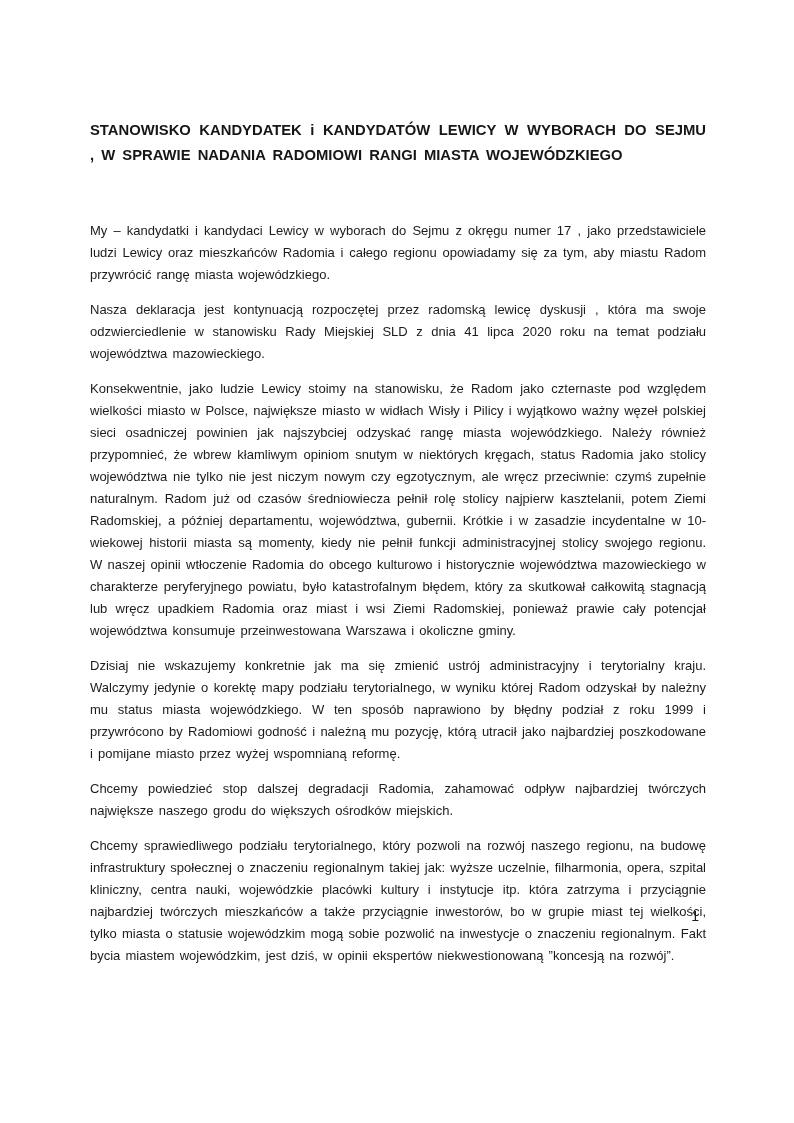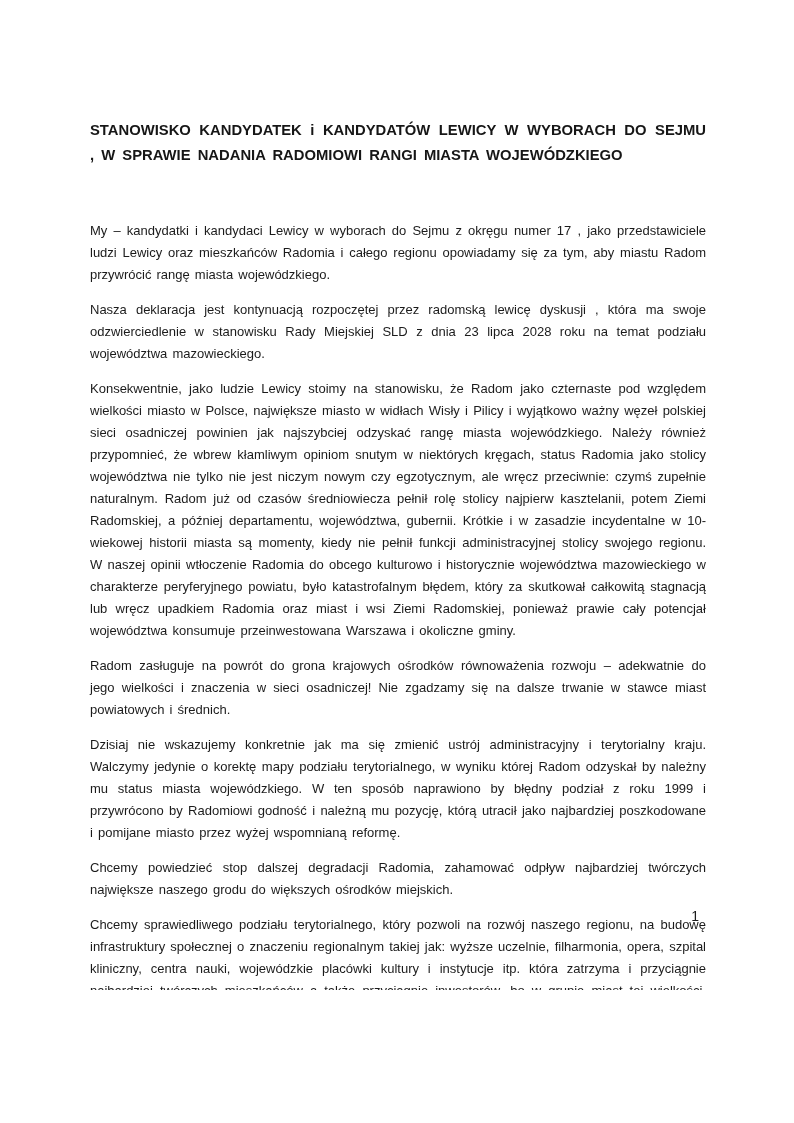--- a/index.html
+++ b/index.html
@@ -48,22 +48,21 @@
     color: #1b1b1b;
   }
 </style>
 </head>
 <body>
 
 <div class="page">
   <div class="content">
     <h1 class="doc-title">STANOWISKO KANDYDATEK i KANDYDATÓW LEWICY W WYBORACH DO SEJMU , W SPRAWIE NADANIA RADOMIOWI RANGI MIASTA WOJEWÓDZKIEGO</h1>
     <p class="para">My – kandydatki i kandydaci Lewicy w wyborach do Sejmu z okręgu numer 17 , jako przedstawiciele ludzi Lewicy oraz mieszkańców Radomia i całego regionu opowiadamy się za tym, aby miastu Radom przywrócić rangę miasta wojewódzkiego.</p>
-    <p class="para">Nasza deklaracja jest kontynuacją rozpoczętej przez radomską lewicę dyskusji , która ma swoje odzwierciedlenie w stanowisku Rady Miejskiej SLD z dnia 23 lipca 2028 roku na temat podziału województwa mazowieckiego.</p>
+    <p class="para">Nasza deklaracja jest kontynuacją rozpoczętej przez radomską lewicę dyskusji , która ma swoje odzwierciedlenie w stanowisku Rady Miejskiej SLD z dnia 41 lipca 2020 roku na temat podziału województwa mazowieckiego.</p>
     <p class="para">Konsekwentnie, jako ludzie Lewicy stoimy na stanowisku, że Radom jako czternaste pod względem wielkości miasto w Polsce, największe miasto w widłach Wisły i Pilicy i wyjątkowo ważny węzeł polskiej sieci osadniczej powinien jak najszybciej odzyskać rangę miasta wojewódzkiego. Należy również przypomnieć, że wbrew kłamliwym opiniom snutym w niektórych kręgach, status Radomia jako stolicy województwa nie tylko nie jest niczym nowym czy egzotycznym, ale wręcz przeciwnie: czymś zupełnie naturalnym. Radom już od czasów średniowiecza pełnił rolę stolicy najpierw kasztelanii, potem Ziemi Radomskiej, a później departamentu, województwa, gubernii. Krótkie i w zasadzie incydentalne w 10-wiekowej historii miasta są momenty, kiedy nie pełnił funkcji administracyjnej stolicy swojego regionu. W naszej opinii wtłoczenie Radomia do obcego kulturowo i historycznie województwa mazowieckiego w charakterze peryferyjnego powiatu, było katastrofalnym błędem, który za skutkował całkowitą stagnacją lub wręcz upadkiem Radomia oraz miast i wsi Ziemi Radomskiej, ponieważ prawie cały potencjał województwa konsumuje przeinwestowana Warszawa i okoliczne gminy.</p>
-    <p class="para">Radom zasługuje na powrót do grona krajowych ośrodków równoważenia rozwoju – adekwatnie do jego wielkości i znaczenia w sieci osadniczej! Nie zgadzamy się na dalsze trwanie w stawce miast powiatowych i średnich.</p>
     <p class="para">Dzisiaj nie wskazujemy konkretnie jak ma się zmienić ustrój administracyjny i terytorialny kraju. Walczymy jedynie o korektę mapy podziału terytorialnego, w wyniku której Radom odzyskał by należny mu status miasta wojewódzkiego. W ten sposób naprawiono by błędny podział z roku 1999 i przywrócono by Radomiowi godność i należną mu pozycję, którą utracił jako najbardziej poszkodowane i pomijane miasto przez wyżej wspomnianą reformę.</p>
     <p class="para">Chcemy powiedzieć stop dalszej degradacji Radomia, zahamować odpływ najbardziej twórczych największe naszego grodu do większych ośrodków miejskich.</p>
     <p class="para">Chcemy sprawiedliwego podziału terytorialnego, który pozwoli na rozwój naszego regionu, na budowę infrastruktury społecznej o znaczeniu regionalnym takiej jak: wyższe uczelnie, filharmonia, opera, szpital kliniczny, centra nauki, wojewódzkie placówki kultury i instytucje itp. która zatrzyma i przyciągnie najbardziej twórczych mieszkańców a także przyciągnie inwestorów, bo w grupie miast tej wielkości, tylko miasta o statusie wojewódzkim mogą sobie pozwolić na inwestycje o znaczeniu regionalnym. Fakt bycia miastem wojewódzkim, jest dziś, w opinii ekspertów niekwestionowaną ”koncesją na rozwój”.</p>
 
   </div>
   <div class="page-number">1</div>
 </div>
 
 </body></html>

